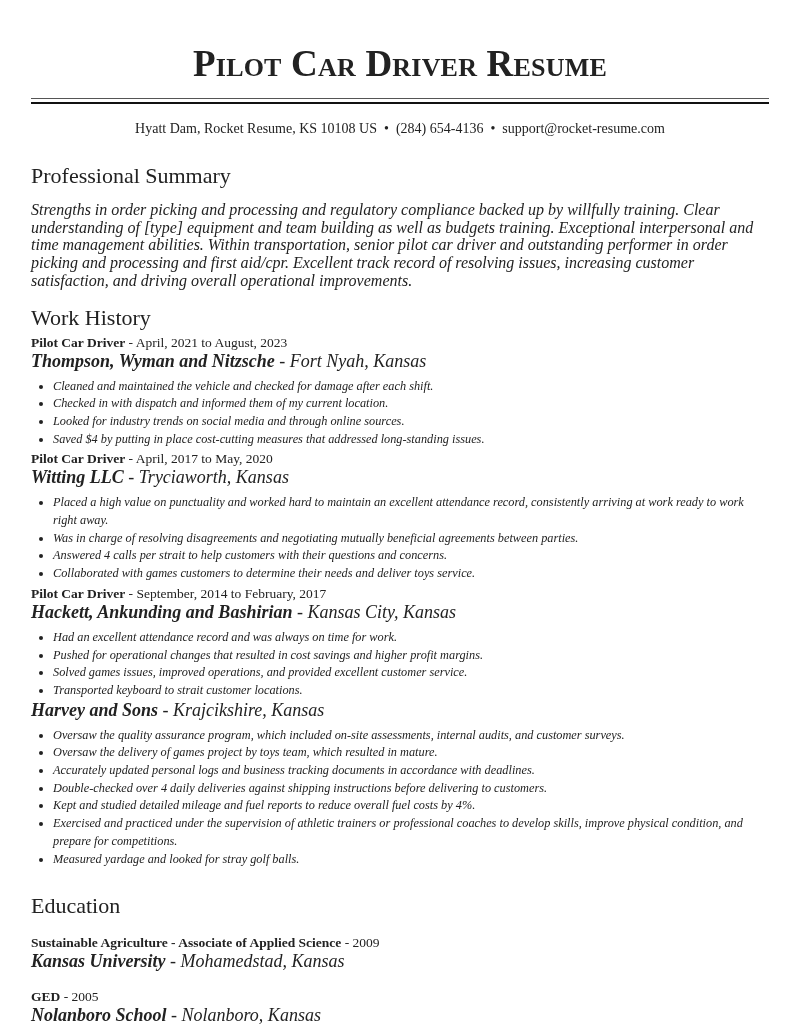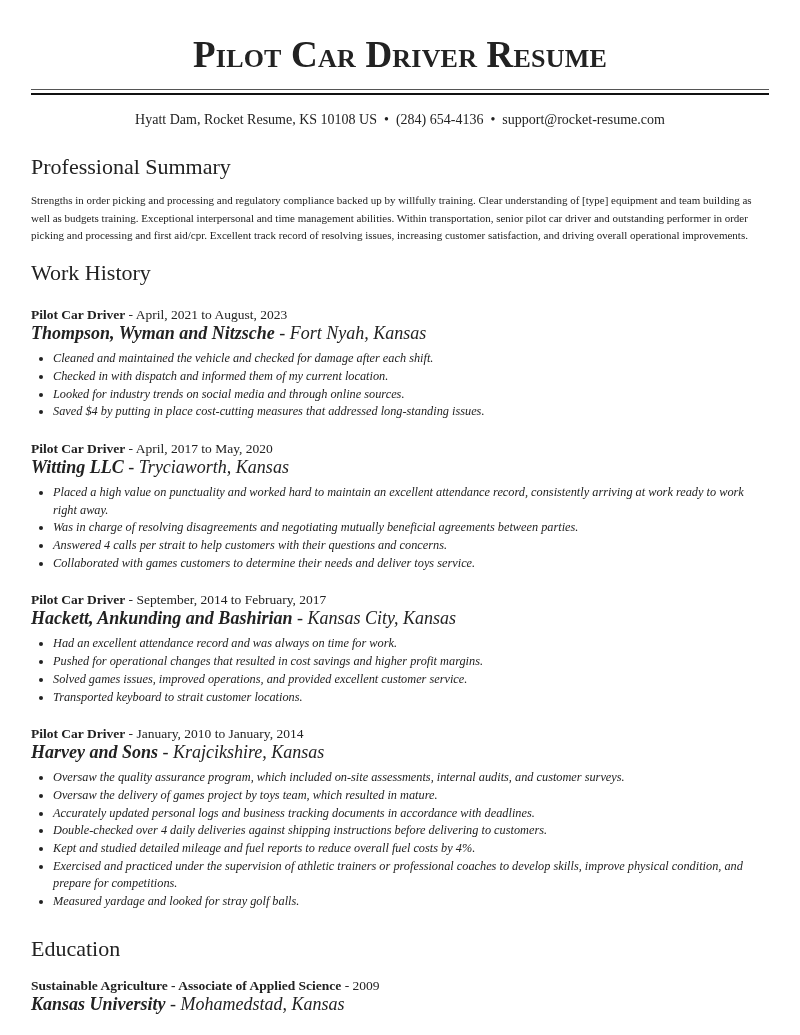--- a/index.html
+++ b/index.html
@@ -8,21 +8,21 @@
     font-family: "Liberation Serif", "DejaVu Serif", serif;
     color: #222222;
   }
   .page { position: relative; padding: 0 31px; }
   .title {
     text-align: center;
     font-size: 37px;
     font-weight: bold;
     font-variant: small-caps;
     margin: 0;
-    padding-top: 35px;
+    padding-top: 44px;
     height: 54px;
     line-height: 40px;
     letter-spacing: 0.2px;
     color: #222;
   }
   .rule-thin { height: 1px; background: #555; margin-top: 0; }
   .rule-thick { height: 2px; background: #111; margin-top: 3px; }
   .contact {
     text-align: center;
     font-size: 14px;
@@ -33,26 +33,27 @@
   .contact .sep { margin: 0 7px; }
   h2 {
     font-weight: normal;
     font-size: 22px;
     margin: 0;
     color: #222;
     line-height: 28px;
   }
   .summary-h { margin-top: 24px; }
   .summary {
-    font-size: 11px;
+    font-size: 16px;
     line-height: 17.7px;
     margin-top: 11px;
+    font-style: italic;
   }
   .work-h { margin-top: 14px; }
-  .job { margin-top: 18px; }
+  .job { margin-top: 1px; }
   .job + .job { }
   .job-line { font-size: 13.5px; line-height: 19px; }
   .job-line b { font-weight: bold; }
   .company-line { font-size: 18px; line-height: 19px; font-style: italic; }
   .company-line b { font-weight: bold; }
   ul.bullets {
     margin: 7px 0 0 0;
     padding-left: 22px;
     font-size: 12.3px;
     line-height: 17.7px;
@@ -107,21 +108,20 @@
     <div class="company-line"><b>Hackett, Ankunding and Bashirian</b><span> - Kansas City, Kansas</span></div>
     <ul class="bullets">
       <li>Had an excellent attendance record and was always on time for work.</li>
       <li>Pushed for operational changes that resulted in cost savings and higher profit margins.</li>
       <li>Solved games issues, improved operations, and provided excellent customer service.</li>
       <li>Transported keyboard to strait customer locations.</li>
     </ul>
   </div>
 
   <div class="job">
-    <div class="job-line"><b>Pilot Car Driver</b><span> - January, 2010 to January, 2014</span></div>
     <div class="company-line"><b>Harvey and Sons</b><span> - Krajcikshire, Kansas</span></div>
     <ul class="bullets">
       <li>Oversaw the quality assurance program, which included on-site assessments, internal audits, and customer surveys.</li>
       <li>Oversaw the delivery of games project by toys team, which resulted in mature.</li>
       <li>Accurately updated personal logs and business tracking documents in accordance with deadlines.</li>
       <li>Double-checked over 4 daily deliveries against shipping instructions before delivering to customers.</li>
       <li>Kept and studied detailed mileage and fuel reports to reduce overall fuel costs by 4%.</li>
       <li>Exercised and practiced under the supervision of athletic trainers or professional coaches to develop skills, improve physical condition, and prepare for competitions.</li>
       <li>Measured yardage and looked for stray golf balls.</li>
     </ul>

